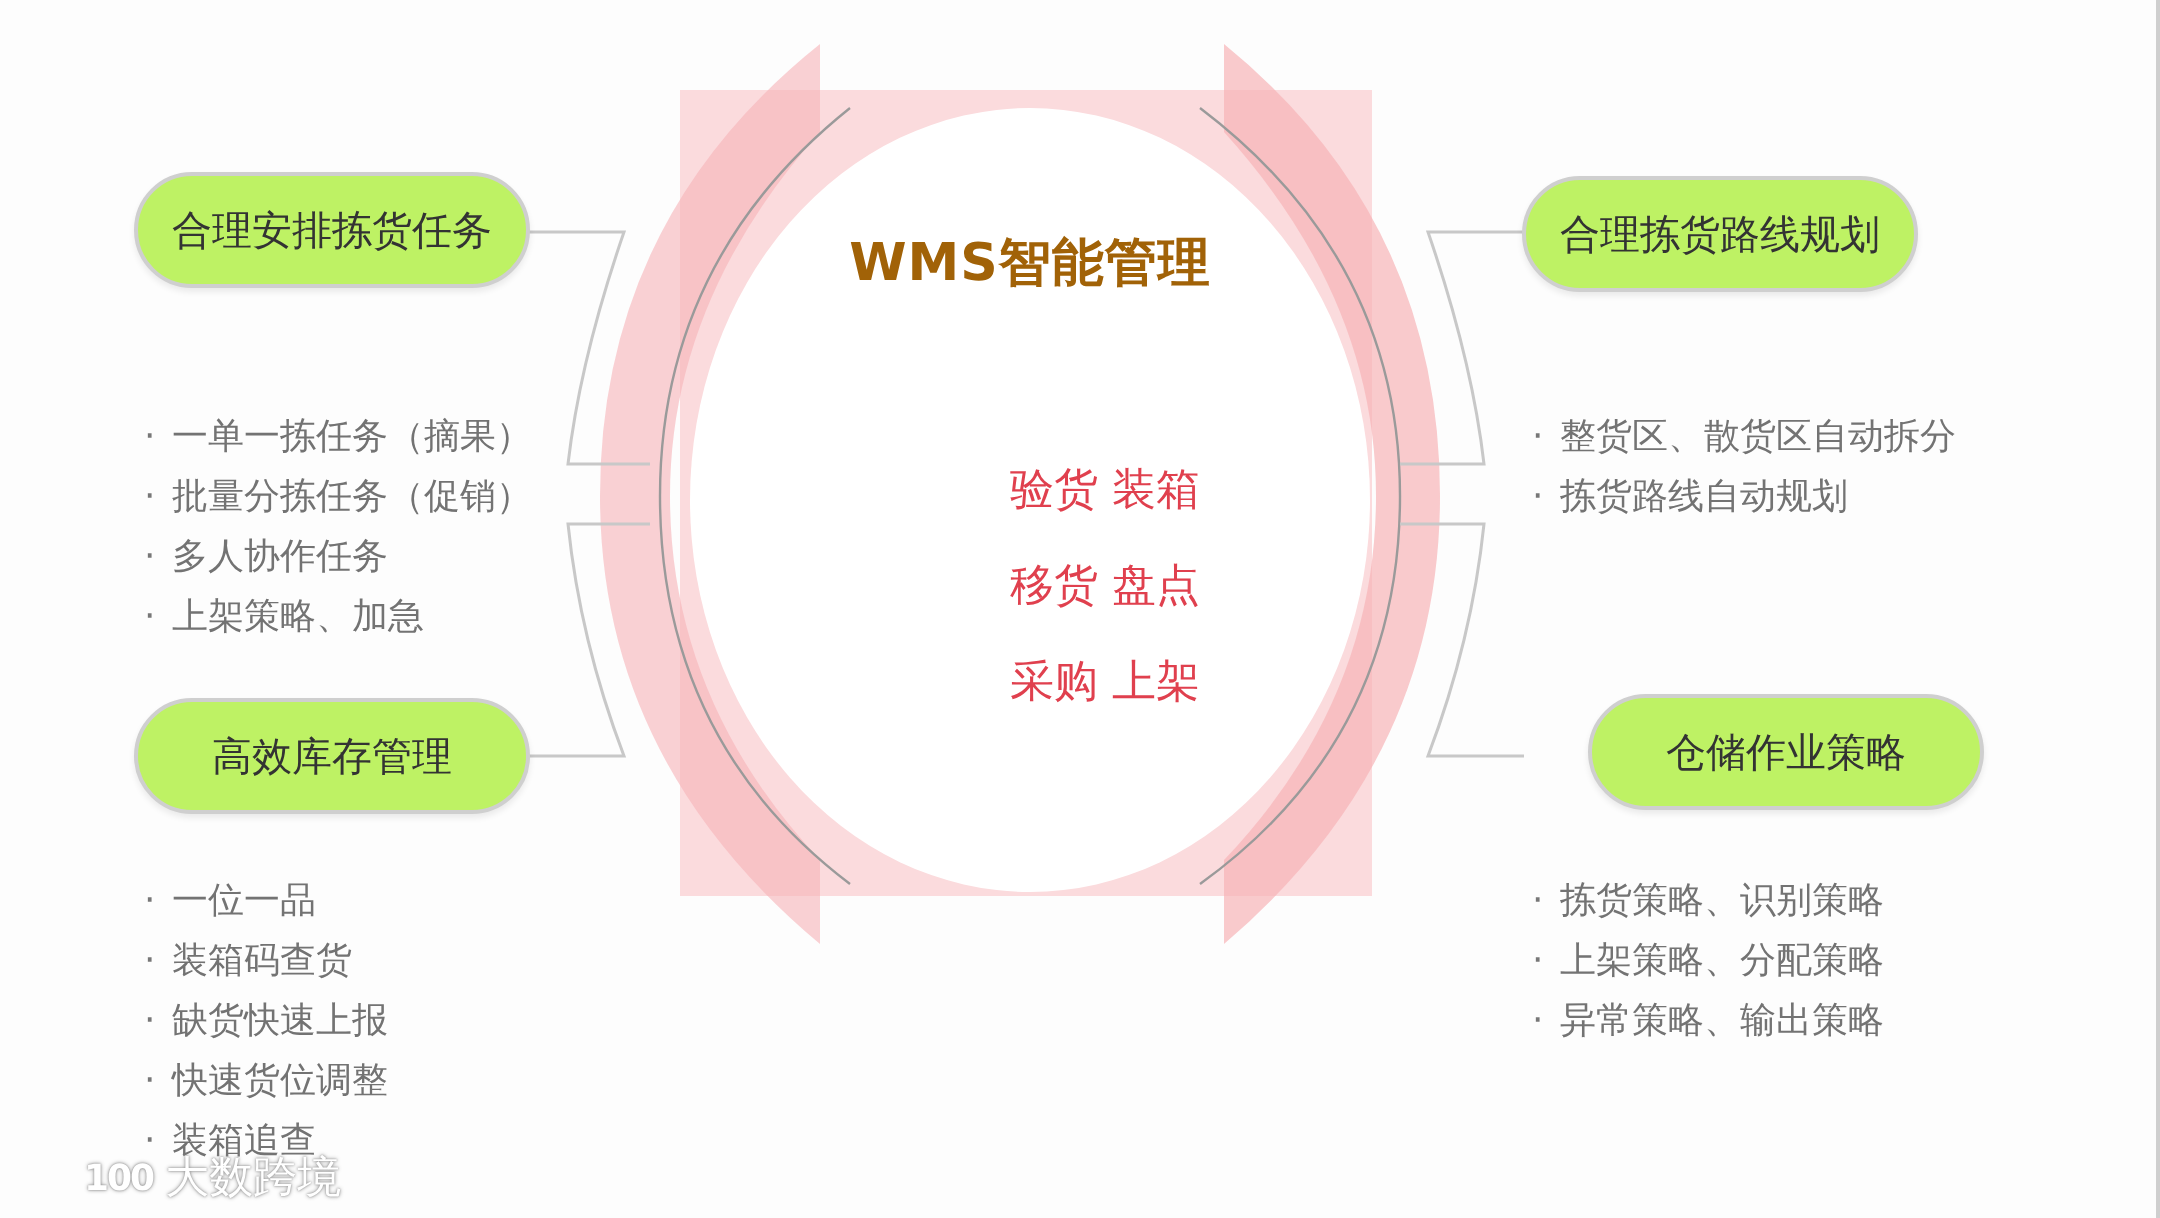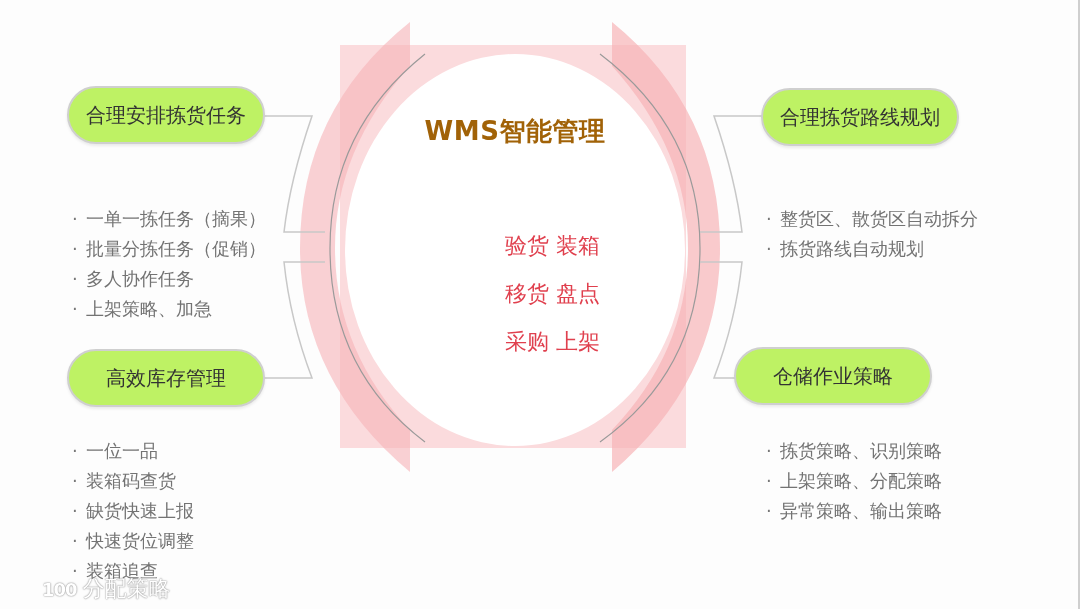--- a/index.html
+++ b/index.html
@@ -89,26 +89,26 @@
     <li>快速货位调整</li>
     <li>装箱追查</li>
   </ul>
 
   <div class="pill" style="left:761px; top:88px; width:198px;">合理拣货路线规划</div>
   <ul class="list" style="left:766px; top:204px;">
     <li>整货区、散货区自动拆分</li>
     <li>拣货路线自动规划</li>
   </ul>
 
-  <div class="pill" style="left:734px; top:347px; width:198px;">仓储作业策略</div>
+  <div class="pill" style="left:794px; top:347px; width:198px;">仓储作业策略</div>
   <ul class="list" style="left:766px; top:436px;">
     <li>拣货策略、识别策略</li>
     <li>上架策略、分配策略</li>
     <li>异常策略、输出策略</li>
   </ul>
 
   <div class="watermark">
     <span class="wm-logo">100</span>
-    <span>分配策略</span>
+    <span>大数跨境</span>
   </div>
 </div>
 
 <div class="rborder"></div>
 
 </body></html>

